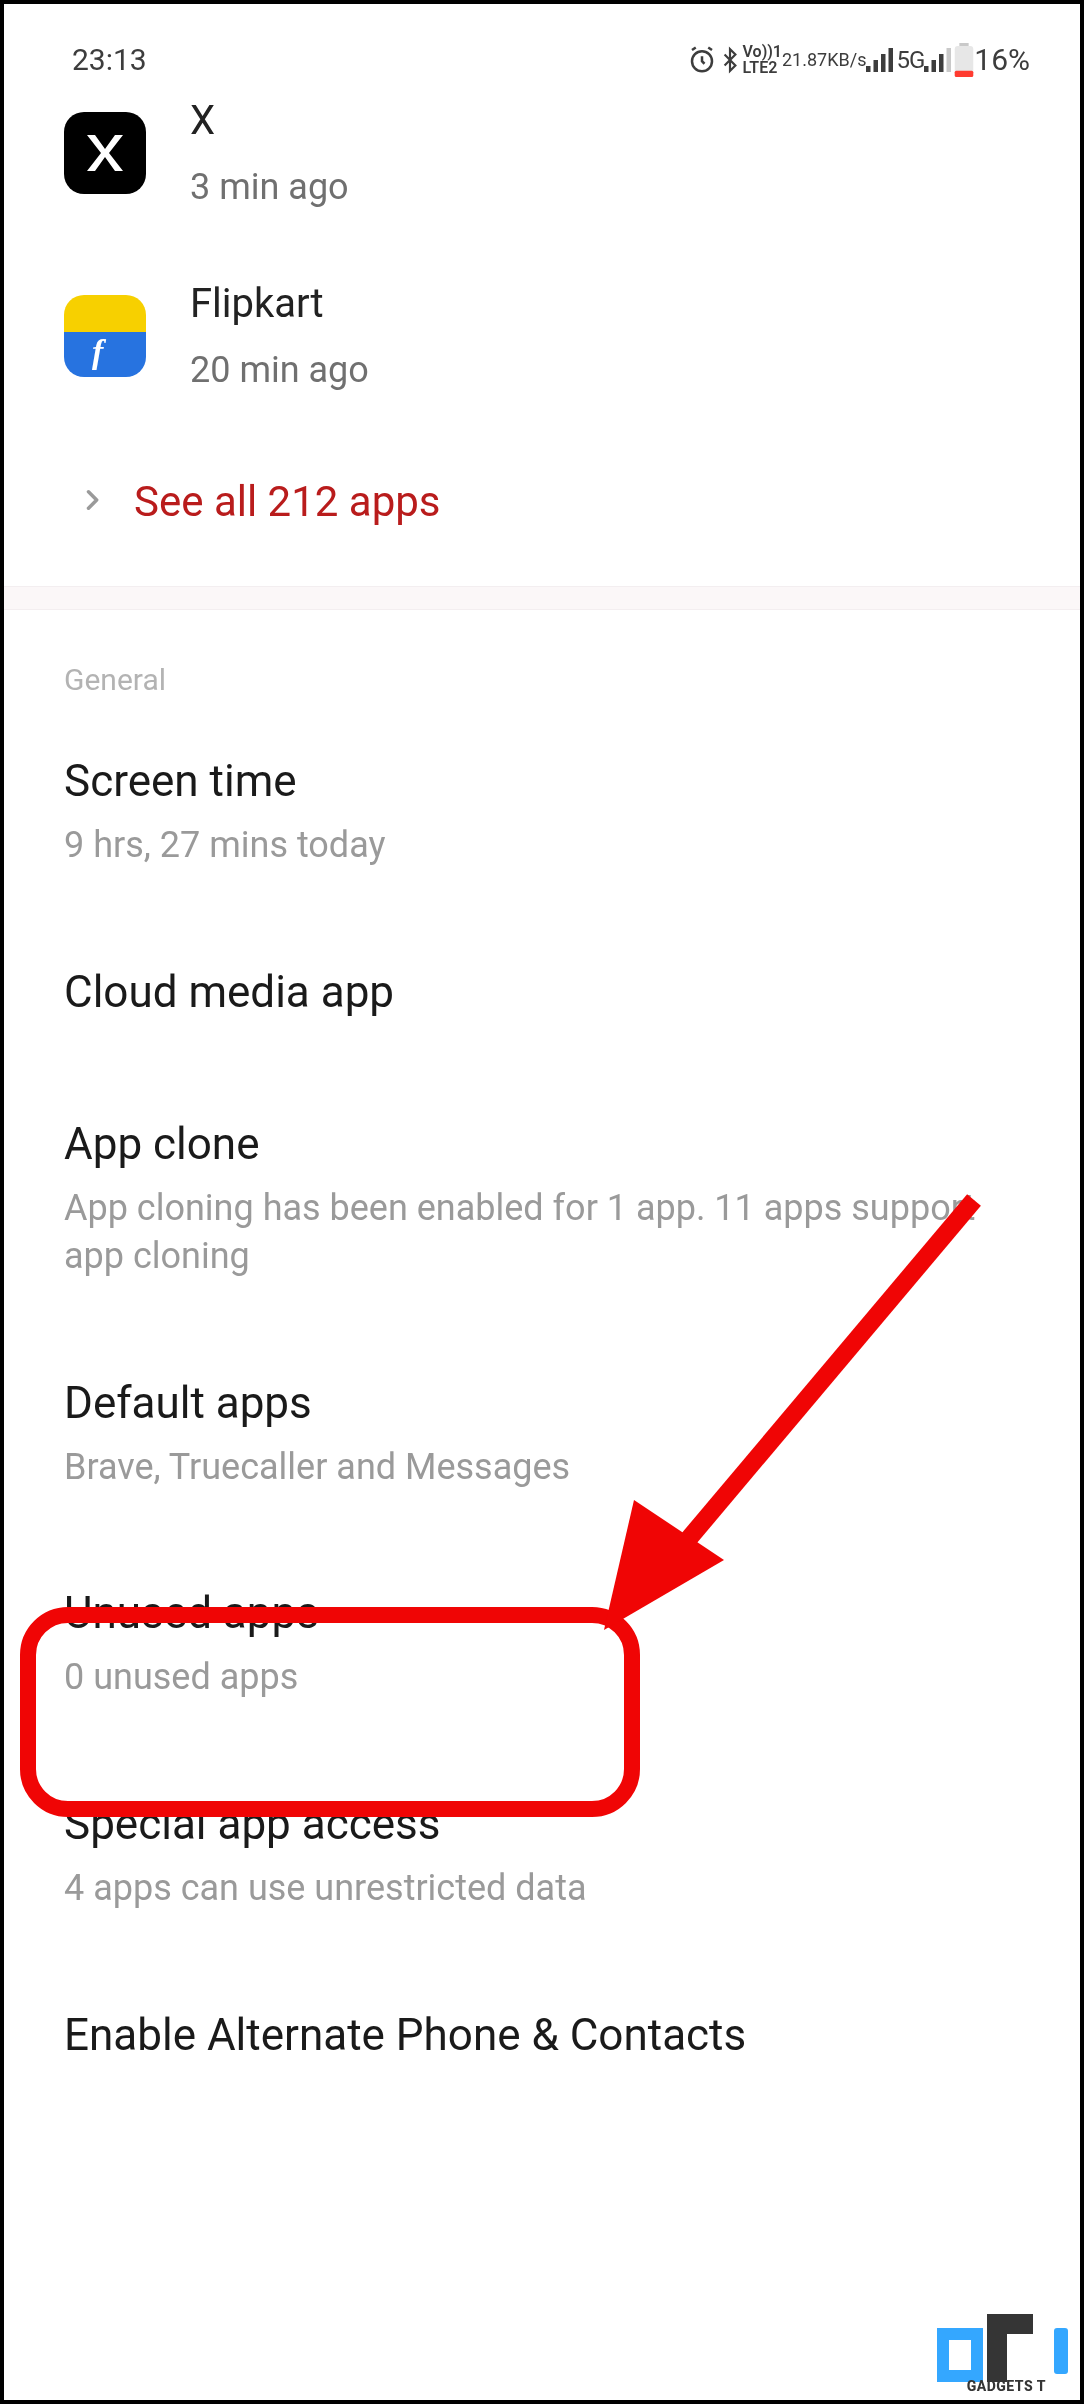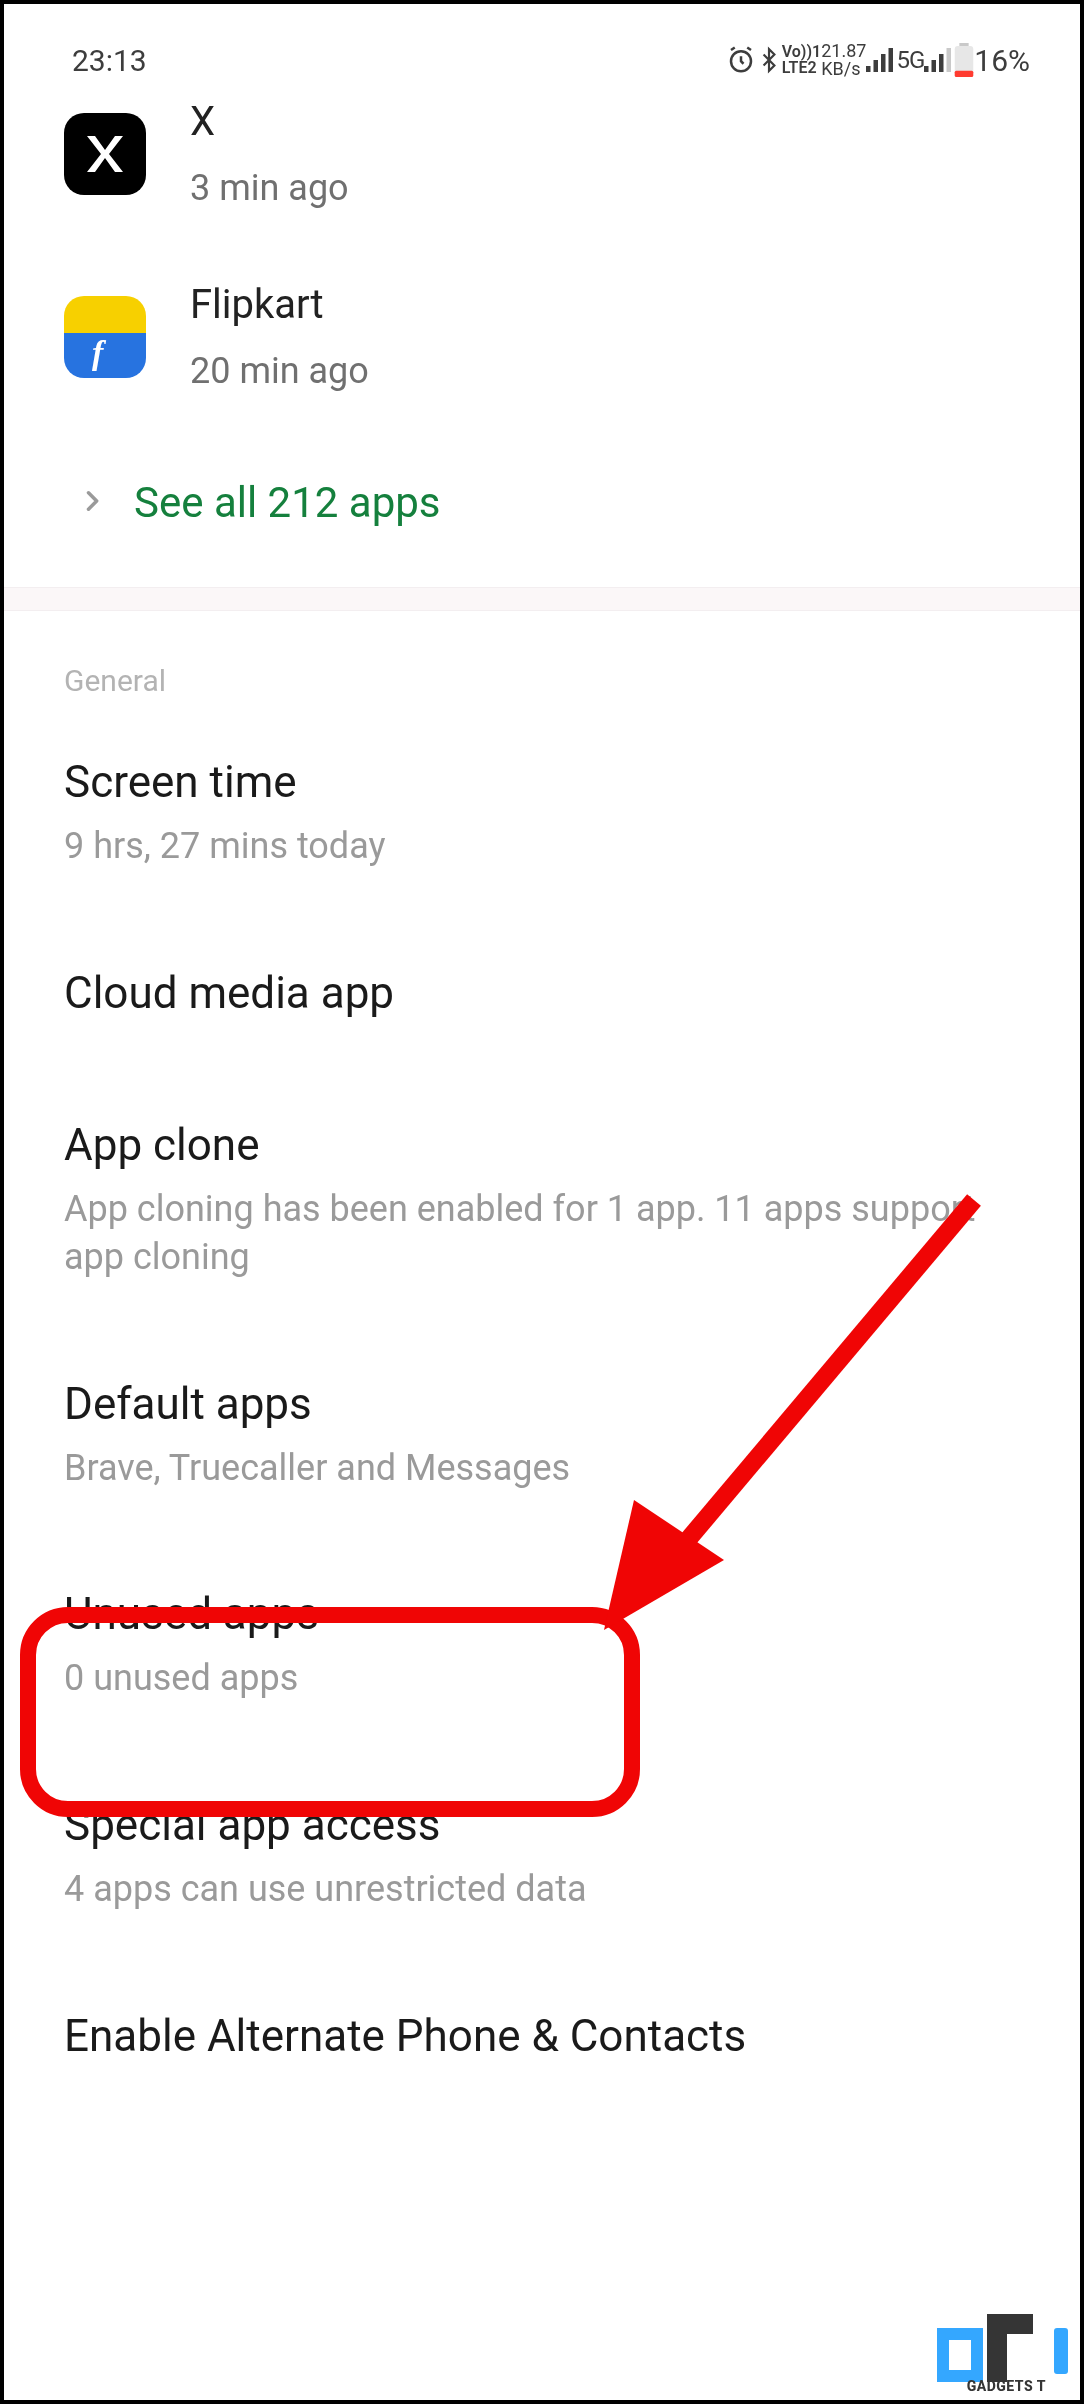--- a/index.html
+++ b/index.html
@@ -15,21 +15,21 @@
 
   
   .status-bar {
     display: flex; align-items: center; justify-content: space-between;
     padding: 38px 50px 20px 68px;
     font-size: 30px;
     color: #3d3d3d;
   }
   .status-right { display: flex; align-items: center; }
   .status-right .ico { display: inline-flex; align-items: center; }
-  .status-speed { display:flex; flex-direction:column; font-size:18px; line-height:18px; align-items:flex-start;}
+  .status-speed { display:flex; font-size:18px; line-height:18px; align-items:flex-start;}
   .status-volte { display:flex; flex-direction:column; font-size:16px; line-height:16px; font-weight:600;}
   .sig5g { font-size: 24px; letter-spacing:-1px;}
   .batt-pct { font-size: 30px; }
 
   
   .header {
     display: flex; align-items: center; gap: 36px;
     padding: 72px 60px 60px 72px;
   }
   .header .back { width: 40px; height: 40px; display:flex; align-items:center; justify-content:center;}
@@ -52,21 +52,21 @@
   .app-icon.flipkart::after{ content:"f"; position:absolute; bottom:6px; color:#fff; font-style:italic; font-weight:700; font-size:34px; font-family:Georgia,serif; left:28px;}
   .app-icon.inshot { background: linear-gradient(135deg,#ff4b6a,#ff2e5f); color:#fff;}
   .app-text .app-name { font-size: 40px; color:#222; }
   .app-text .app-sub  { font-size: 36px; color:#707070; margin-top: 22px;}
 
   .see-all-row {
     display:flex; align-items:center; gap: 28px;
     padding: 36px 0 60px 14px;
   }
   .see-all-row .chev { color:#9a9a9a; }
-  .see-all-row .label { font-size: 42px; color:#15803d; }
+  .see-all-row .label { font-size: 42px; color:#b91c1c; }
 
   .divider { height: 24px; background: #fbf7f8; border-top:1px solid #f3eef0; border-bottom:1px solid #f3eef0;}
 
   
   .section-label { font-size: 30px; color:#b3b3b3; padding: 52px 60px 10px 60px;}
   .setting {
     padding: 48px 60px;
   }
   .setting .s-title { font-size: 44px; color:#1a1a1a; }
   .setting .s-sub   { font-size: 36px; color:#9a9a9a; margin-top: 14px; line-height: 1.35;}

